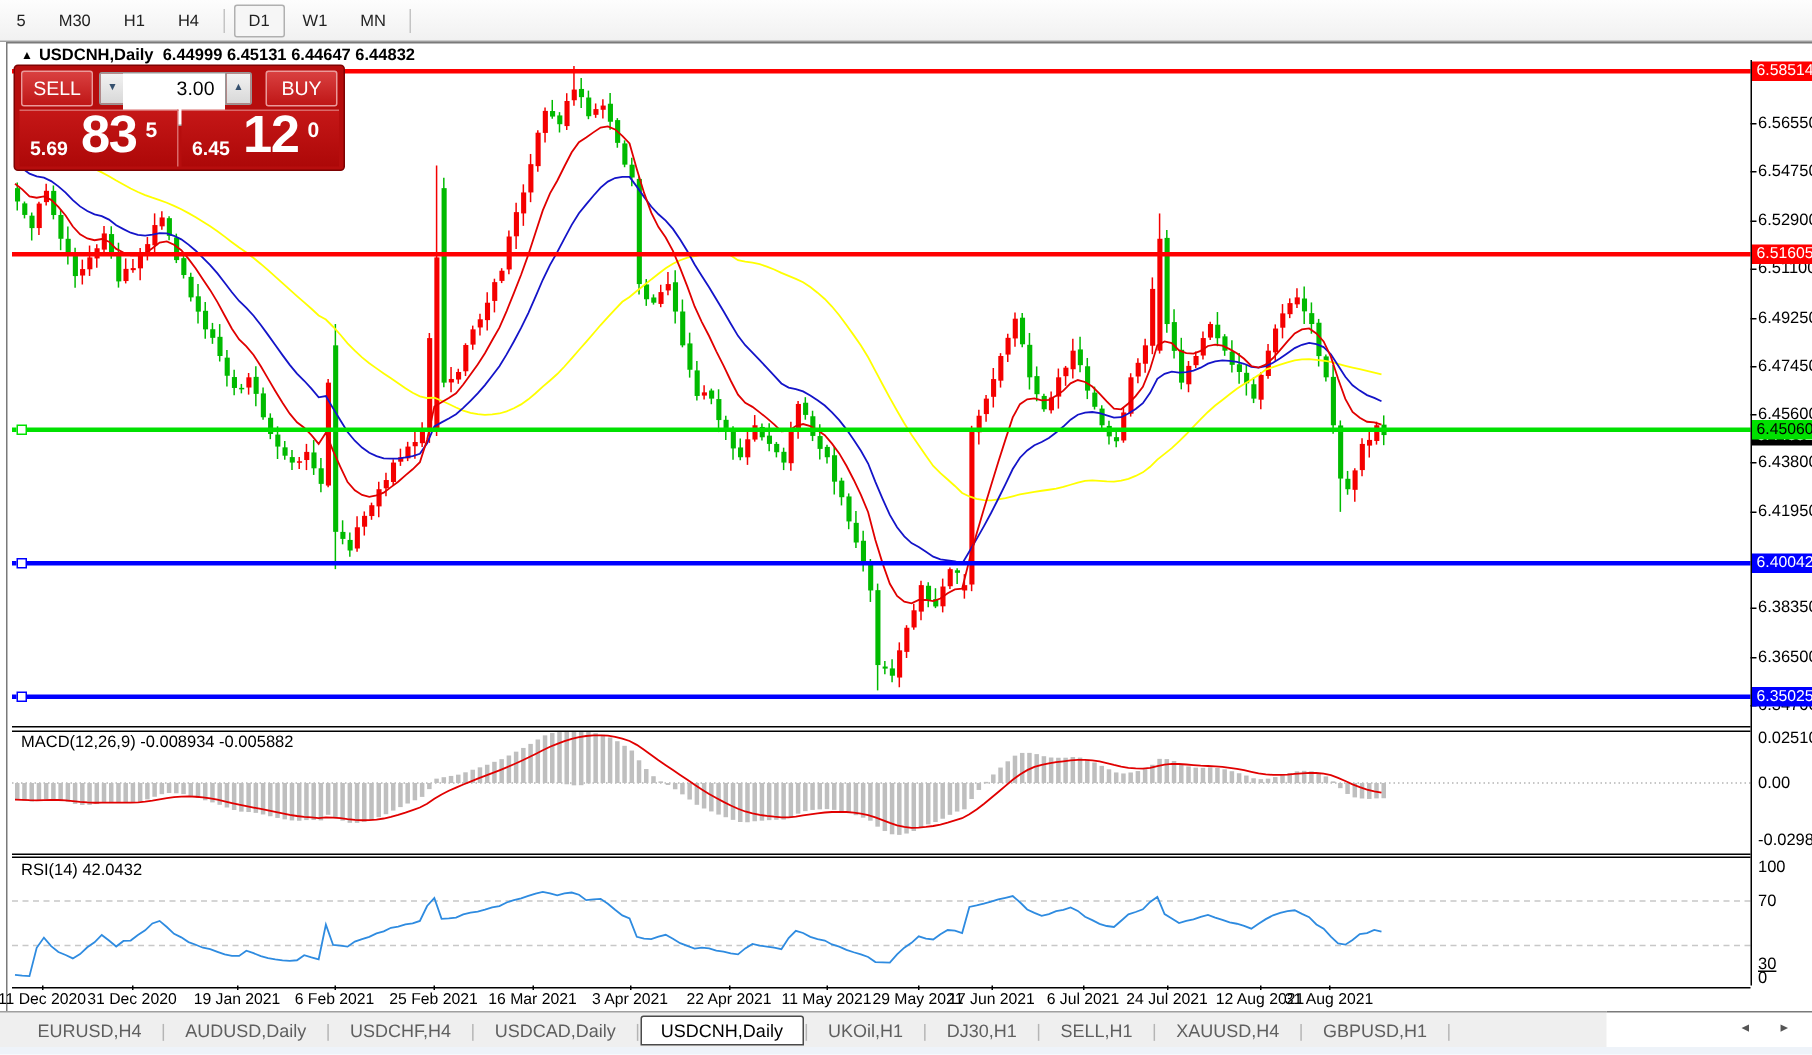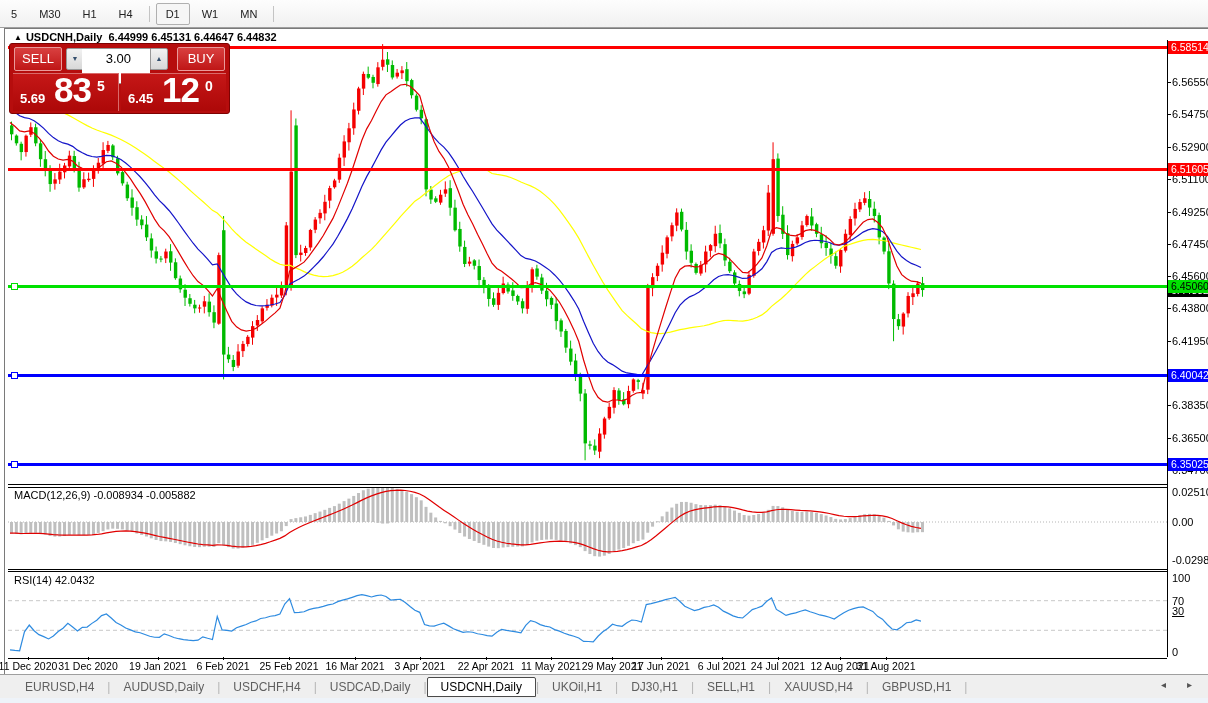--- a/index.html
+++ b/index.html
@@ -22,41 +22,41 @@
   svg{position:absolute;left:0;top:0;}
   .ind-label{position:absolute;font-size:11px;color:#000;z-index:8;white-space:nowrap;}
   .ptick{position:absolute;font-size:11px;color:#000;left:1172px;z-index:6;}
   .ptickmark{position:absolute;left:1167px;width:4px;height:1px;background:#000;z-index:6;}
   .lvl-line{position:absolute;left:8px;width:1159px;z-index:10;}
   .lvl-marker{position:absolute;left:11px;width:5px;height:5px;background:#fff;z-index:11;}
   .axis-label{position:absolute;left:1168px;width:44px;font-size:10.5px;line-height:13px;height:13px;
     text-align:left;padding-left:3px;z-index:11;white-space:nowrap;}
   .date-label{position:absolute;top:660px;font-size:10.5px;color:#000;transform:translateX(-50%);white-space:nowrap;z-index:6;}
   .dtickmark{position:absolute;top:657px;width:1px;height:3px;background:#000;z-index:6;}
-  #tabbar{position:absolute;left:0;top:674px;width:1208px;height:23px;background:#efefef;
+  #tabbar{position:absolute;left:0;top:674px;width:1071px;height:23px;background:#efefef;
     border-top:1px solid #9f9f9f;display:flex;align-items:center;font-size:12px;color:#5f5f5f;}
   .tab{padding:3px 13px;white-space:nowrap;cursor:default;}
   .tab.active{background:#fff;color:#000;border:1px solid #4a4a4a;border-radius:2px 2px 0 0;padding:2px 13px;}
   .tab-sep{color:#b5b5b5;}
   #tabscroll{position:absolute;right:8px;top:679px;font-size:10px;color:#555;letter-spacing:8px;z-index:5;}
   #bottomstrip{position:absolute;left:0;top:698px;width:1208px;height:5px;background:#eef3f9;}
   
   #tradepanel{position:absolute;left:9px;top:43px;width:219px;height:69px;background:#b60d0d;
     border:1px solid #7e0202;border-radius:3px;z-index:40;}
   #tp-top{position:absolute;left:0;top:0;width:100%;height:27px;}
   .tp-btn{position:absolute;top:3px;height:22px;line-height:22px;text-align:center;color:#fff;font-size:13px;
     background:linear-gradient(#d94040,#bf1616);border:1px solid #ea9a9a;border-radius:2px;cursor:pointer;}
   #sellbtn{left:4px;width:46px;}
   #buybtn{right:4px;width:46px;}
   .spin{position:absolute;top:4px;width:16px;height:20px;background:linear-gradient(#f2f2f2,#d8d8d8);
     border:1px solid #979797;color:#35506e;font-size:7px;text-align:center;line-height:20px;cursor:pointer;}
   #spindn{left:56px;border-radius:2px 0 0 2px;}
   #spinup{left:140px;border-radius:0 2px 2px 0;}
   #spreadbox{position:absolute;left:72px;top:4px;width:68px;height:36px;background:#fff;border-top:1px solid #979797;
-    border-bottom:1px solid #979797;color:#000;font-size:13px;line-height:20px;text-align:right;padding-right:19px;box-sizing:border-box;}
+    border-bottom:1px solid #979797;color:#000;font-size:13px;line-height:20px;text-align:right;padding-right:7px;box-sizing:border-box;}
   .tp-price{position:absolute;top:29px;width:105px;height:37px;background:linear-gradient(#c51717,#ad0808);
     border-top:1px solid #d96a6a;color:#fff;}
   #tp-sell{left:3px;border-right:1px solid #d96a6a;}
   #tp-buy{left:111px;}
   .tp-small{position:absolute;left:7px;bottom:5px;font-size:13px;font-weight:bold;}
   .tp-big{position:absolute;left:41px;bottom:1px;font-size:35px;font-weight:bold;letter-spacing:-1px;}
   .tp-sup{position:absolute;left:84px;top:4px;font-size:14px;font-weight:bold;}
 </style>
 </head>
 <body>
@@ -733,21 +733,21 @@
     <div class="date-label" style="left: 778px;">24 Jul 2021</div>
     <div class="dtickmark" style="left: 840px;"></div>
     <div class="date-label" style="left: 840px;">12 Aug 2021</div>
     <div class="dtickmark" style="left: 886px;"></div>
     <div class="date-label" style="left: 886px;">31 Aug 2021</div>
     <div class="ptick" style="top: 486px;">0.025108</div>
     <div class="ptick" style="top: 516px;">0.00</div>
     <div class="ptick" style="top: 554px;">-0.02988</div>
     <div class="ptick" style="top: 572px;">100</div>
     <div class="ptick" style="top: 595px;">70</div>
-    <div class="ptick" style="top: 605px; text-decoration: underline;">30</div>
+    <div class="ptick" style="top: 637px; text-decoration: underline;">30</div>
     <div class="ptick" style="top: 646px;">0</div>
   </div>
 
 <div id="tabbar">
     <div style="width: 12px;"></div>
     <div class="tab">EURUSD,H4</div>
     <div class="tab-sep">|</div>
     <div class="tab">AUDUSD,Daily</div>
     <div class="tab-sep">|</div>
     <div class="tab">USDCHF,H4</div>

